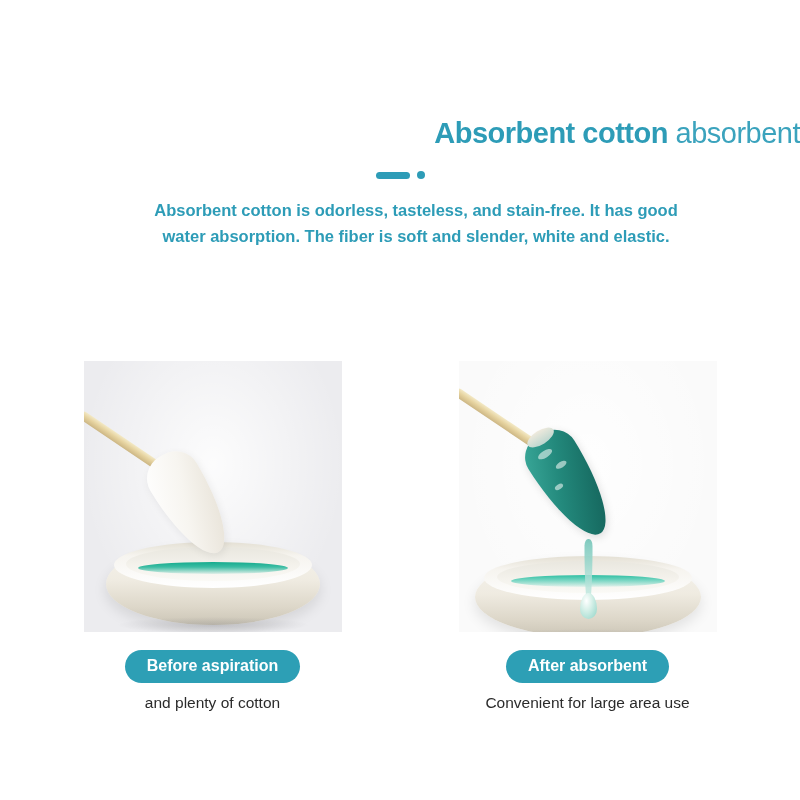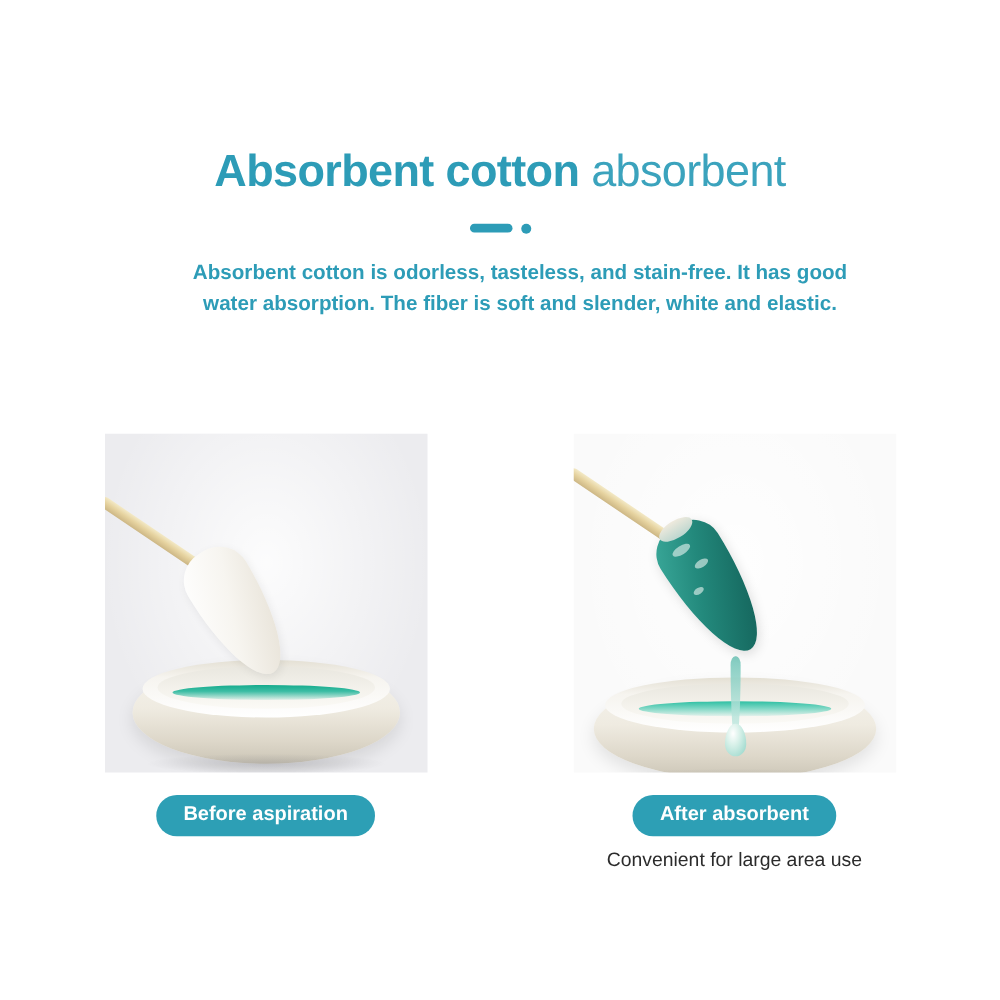--- a/index.html
+++ b/index.html
@@ -14,25 +14,26 @@
     overflow: hidden;
     position: relative;
   }
 
   
   .header {
     padding-top: 118px;
     text-align: center;
   }
   .title {
-    font-size: 36px;
+    font-size: 29px;
     line-height: 1.05;
     color: #2d9cb7;
     letter-spacing: -0.5px;
     white-space: nowrap;
+    text-align: right;
   }
   .title .t-bold {
     font-weight: bold;
   }
   .title .t-light {
     font-weight: 300;
     color: #3ba3bd;
   }
 
   .divider {
@@ -67,21 +68,21 @@
     text-align: center;
     margin-left: 32px;
   }
   .subtitle .sub-line {
     display: block;
   }
 
   
   .panels {
     position: absolute;
-    top: 347px;
+    top: 361px;
     left: 0;
     width: 800px;
     display: flex;
     justify-content: center;
     gap: 117px;
   }
   .panel {
     width: 258px;
   }
 
@@ -304,20 +305,21 @@
       <div class="swab">
         <div class="swab-body"></div>
       </div>
     </div>
 
     <div class="badge-row">
       <div class="badge">Before aspiration</div>
     </div>
 
     <div class="caption">
+      <span class="cap-line">and plenty of cotton</span>
     </div>
 
   </div>
 
   <div class="panel right-panel">
 
     <div class="photo right">
       <div class="bg-vignette"></div>
 
       <div class="dish dish-outer"></div>

